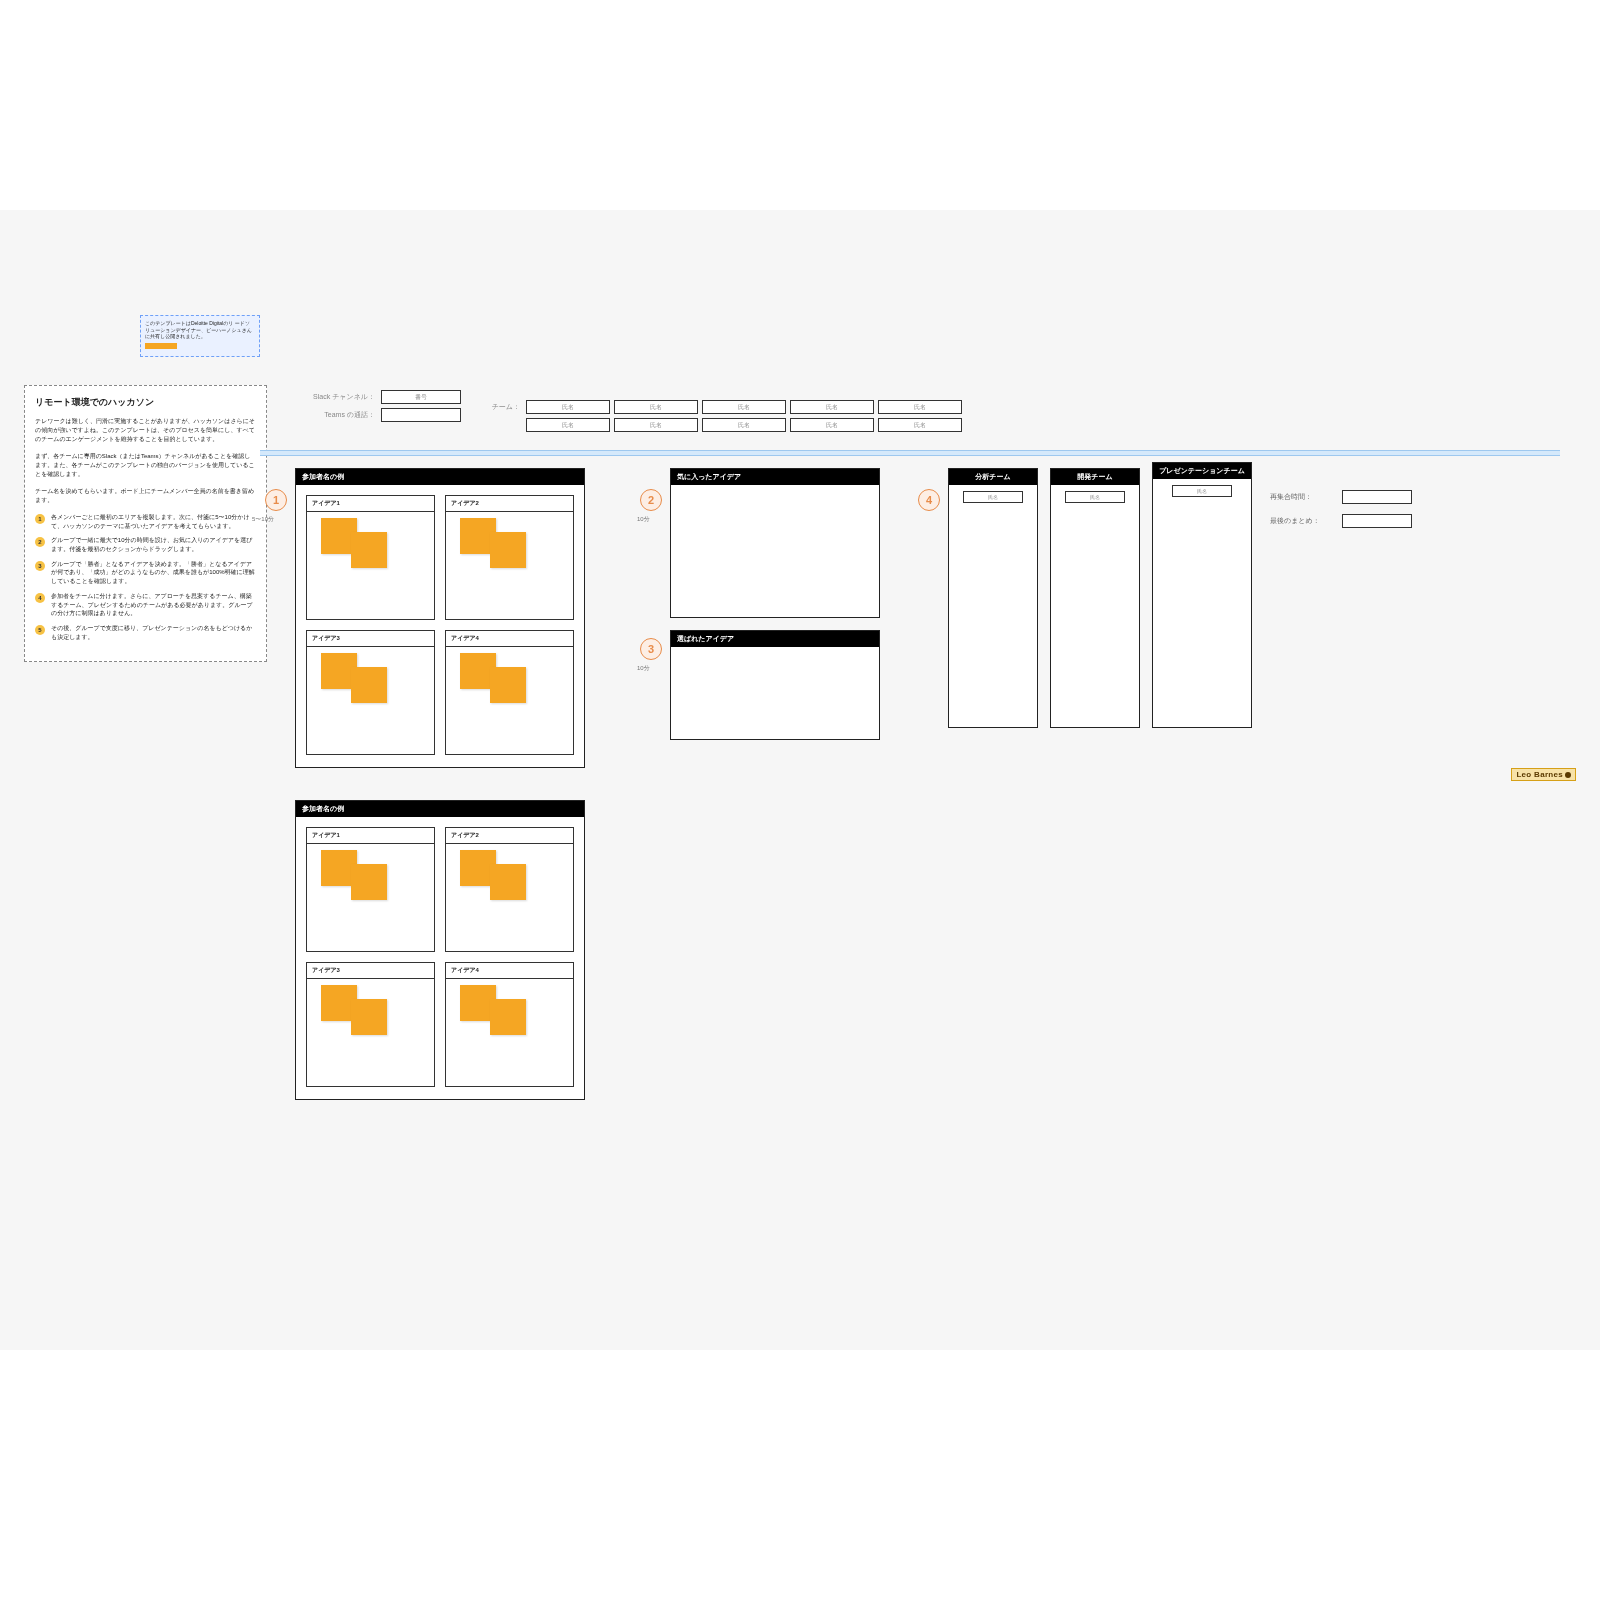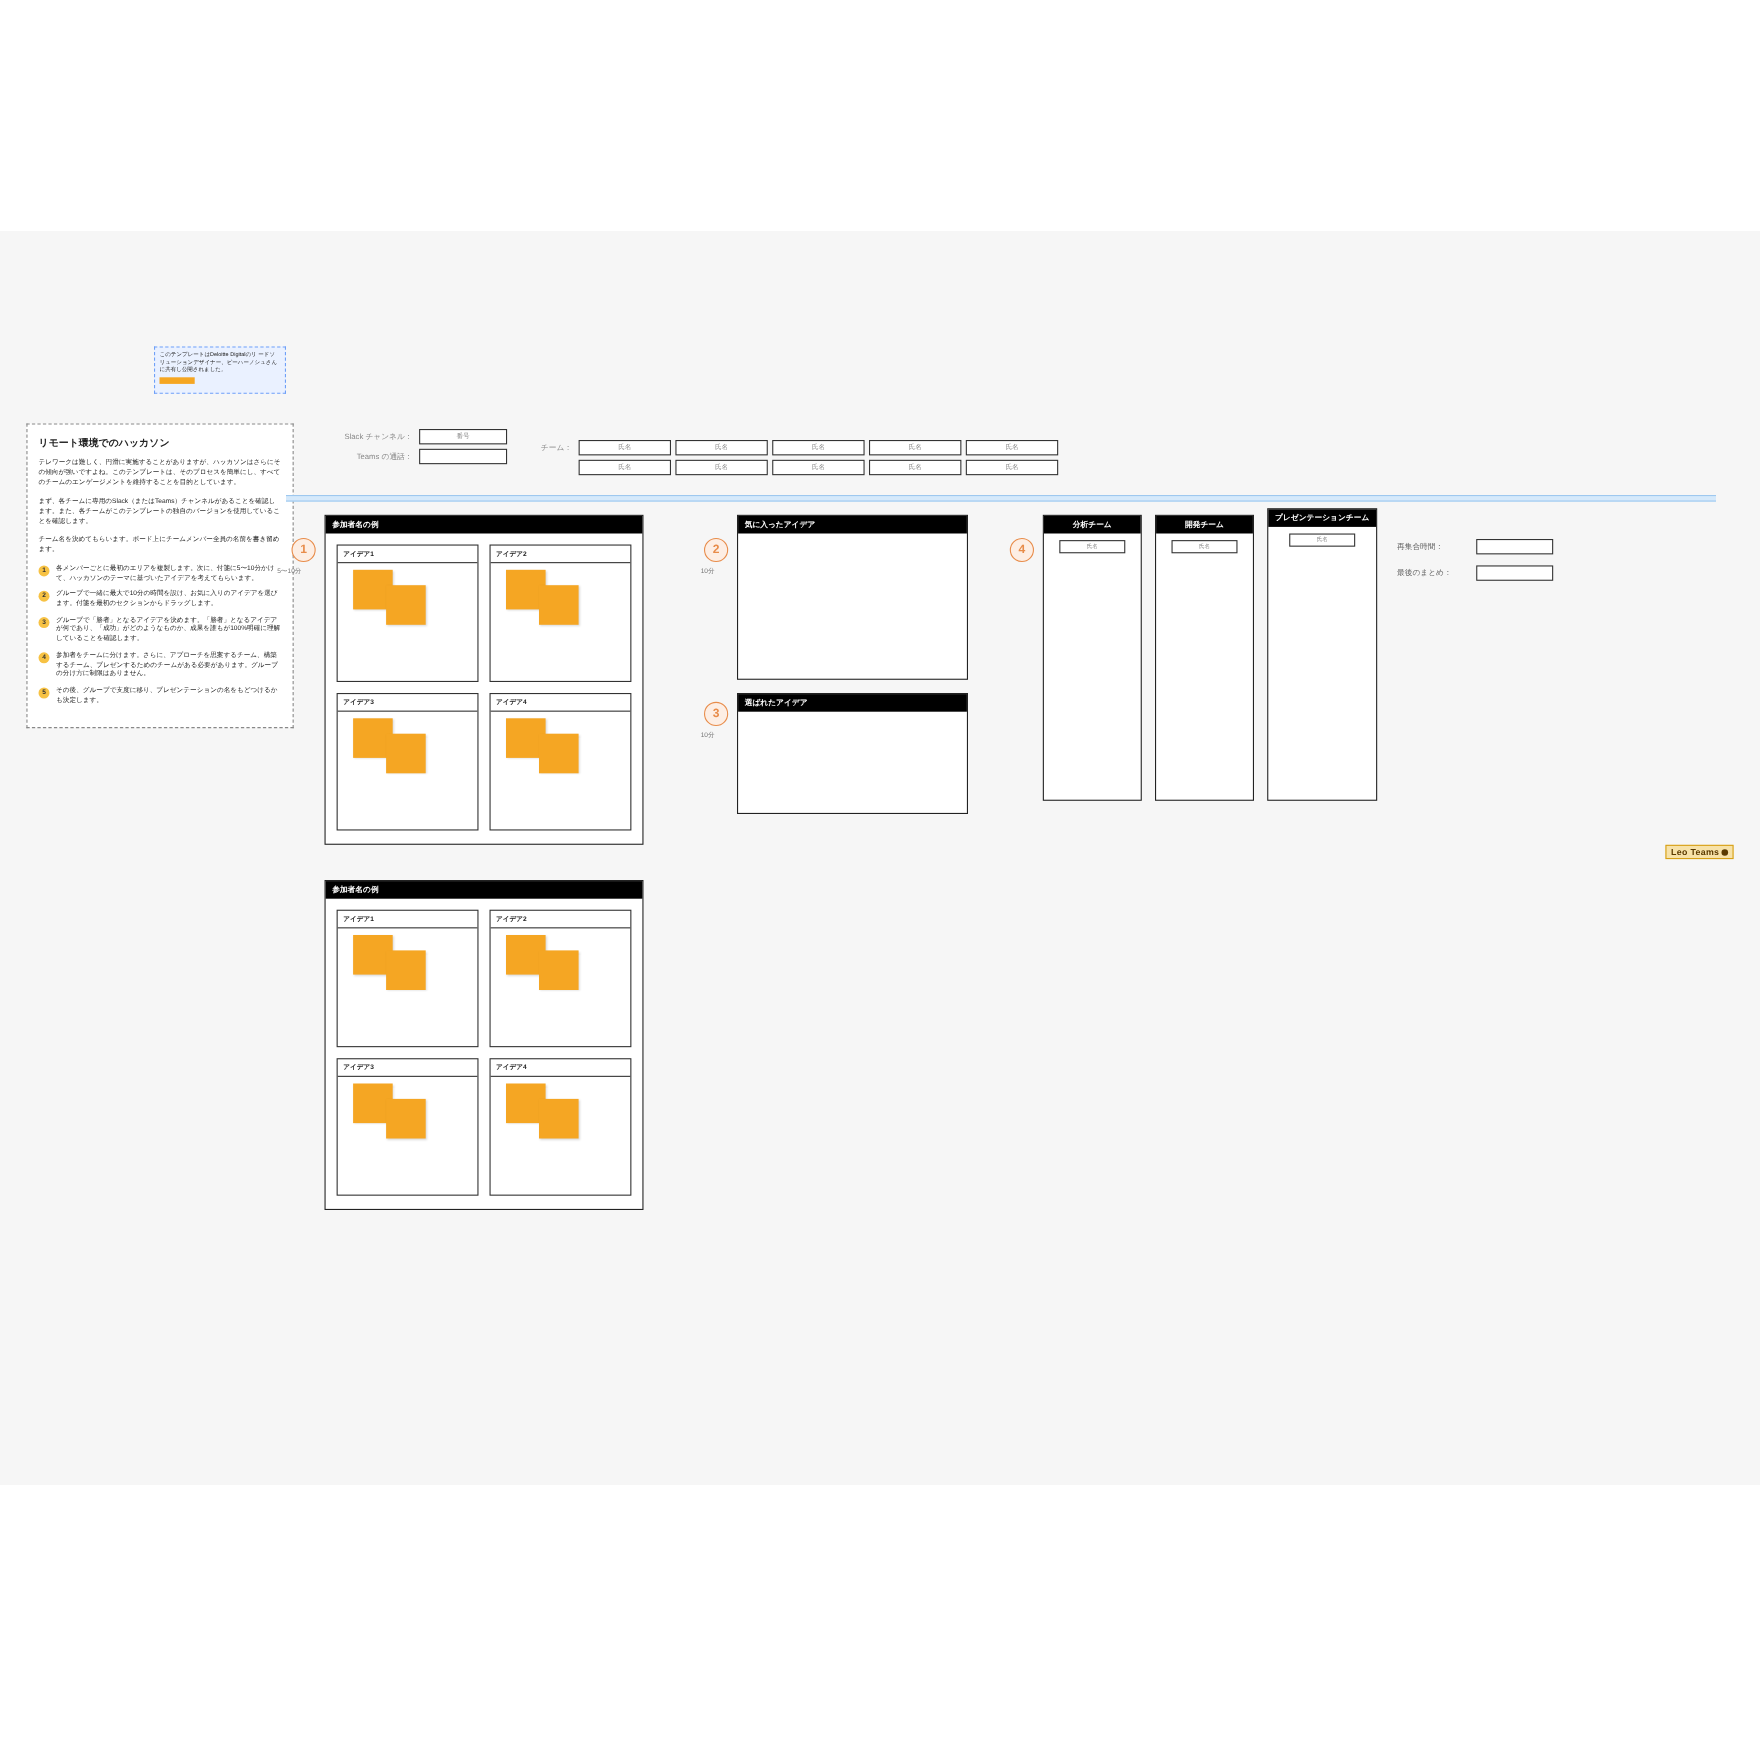--- a/index.html
+++ b/index.html
@@ -338,14 +338,14 @@
     <span class="lbl">再集合時間：</span>
     <div class="box"></div>
   </div>
   <div class="row">
     <span class="lbl">最後のまとめ：</span>
     <div class="box"></div>
   </div>
 </div>
 
 <div class="watermark">
-  <span>Leo Teams</span><span class="dot"></span>
+  <span>Leo Barnes</span><span class="dot"></span>
 </div>
 
 </body></html>

